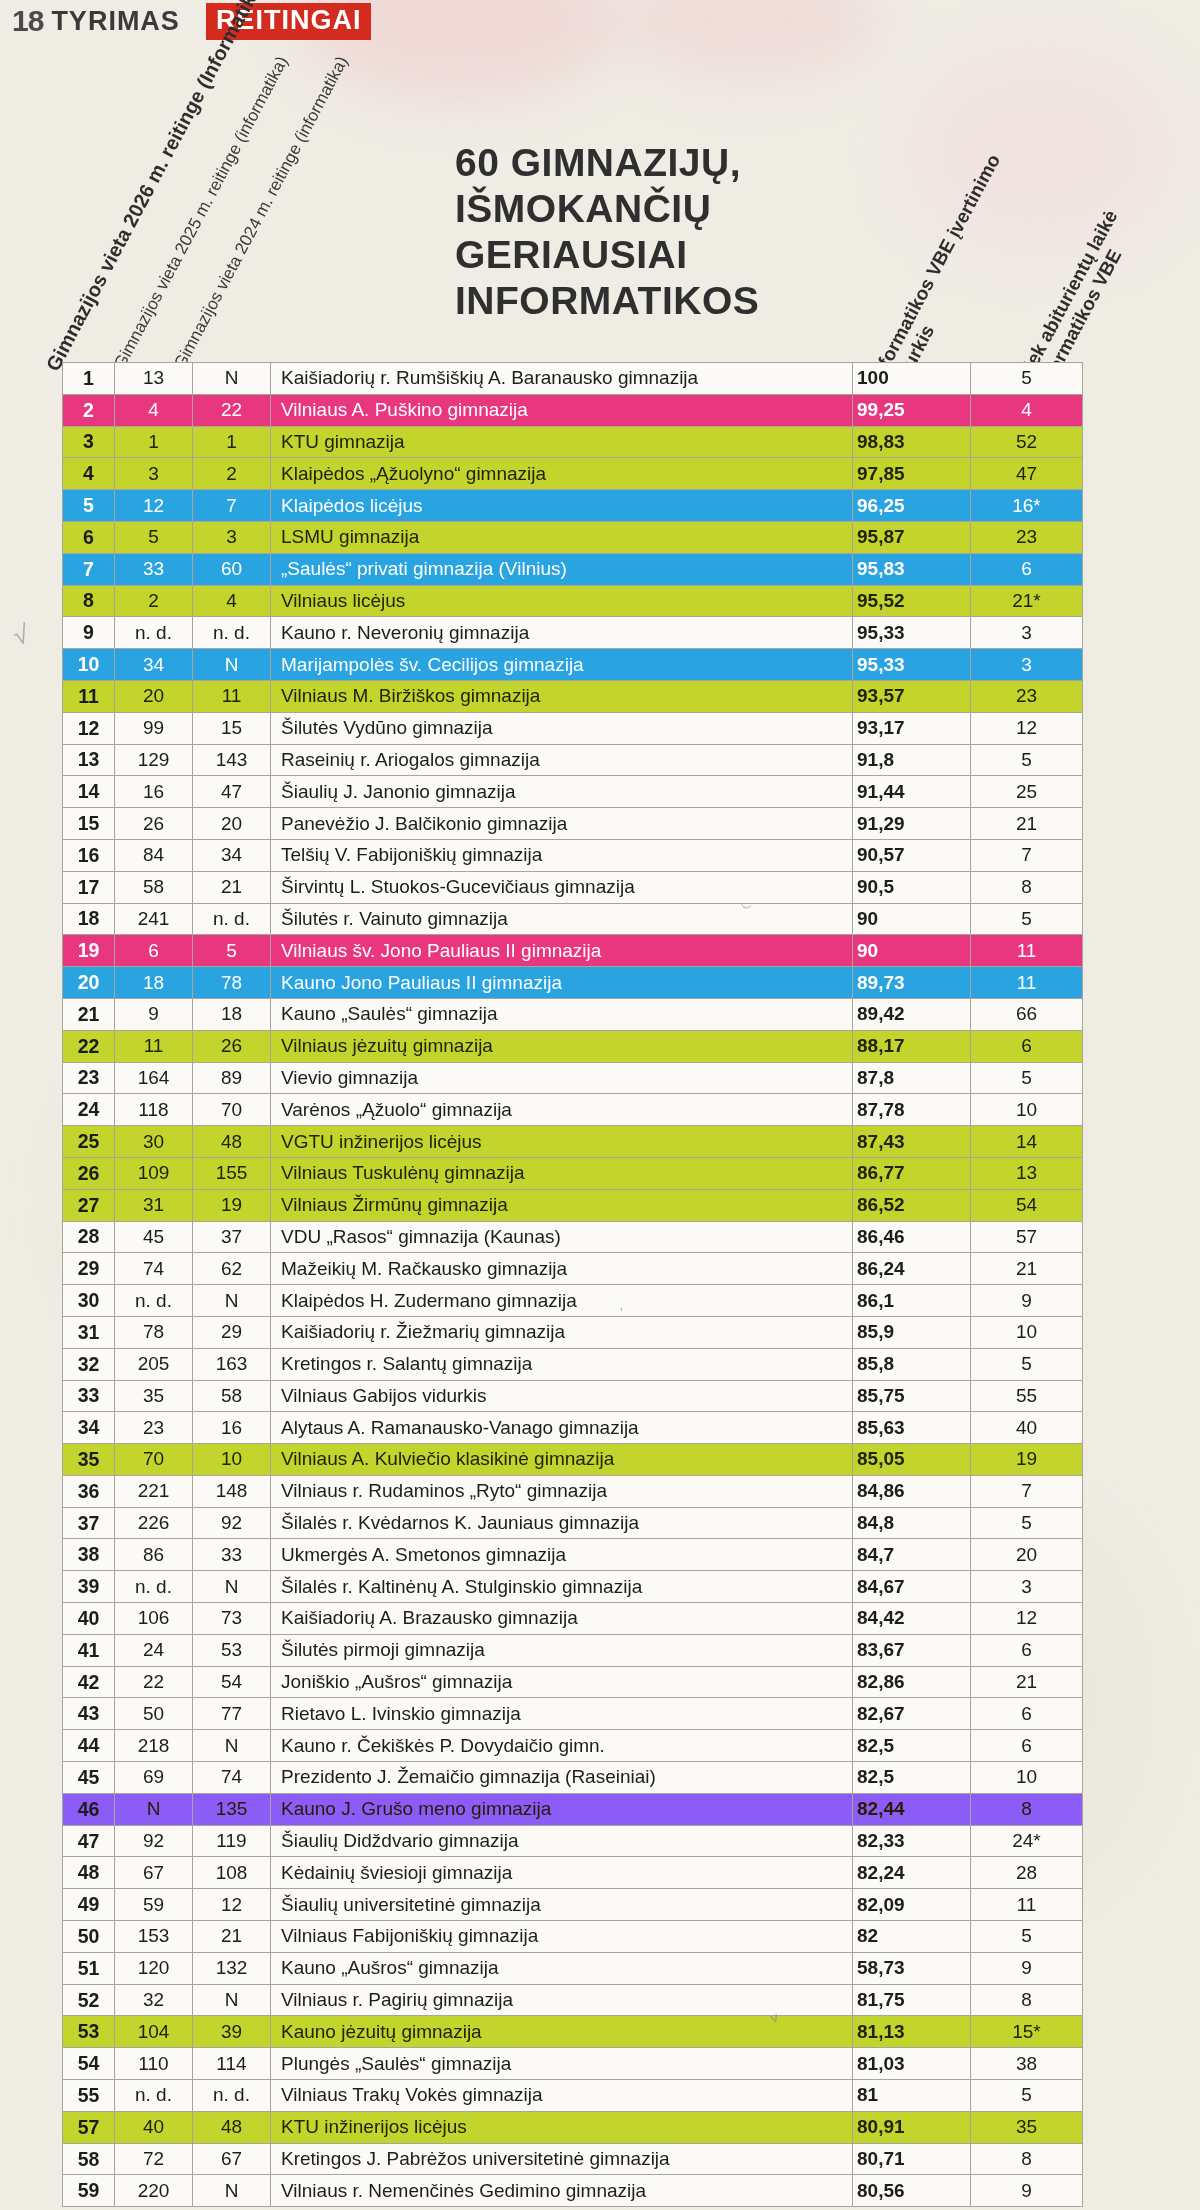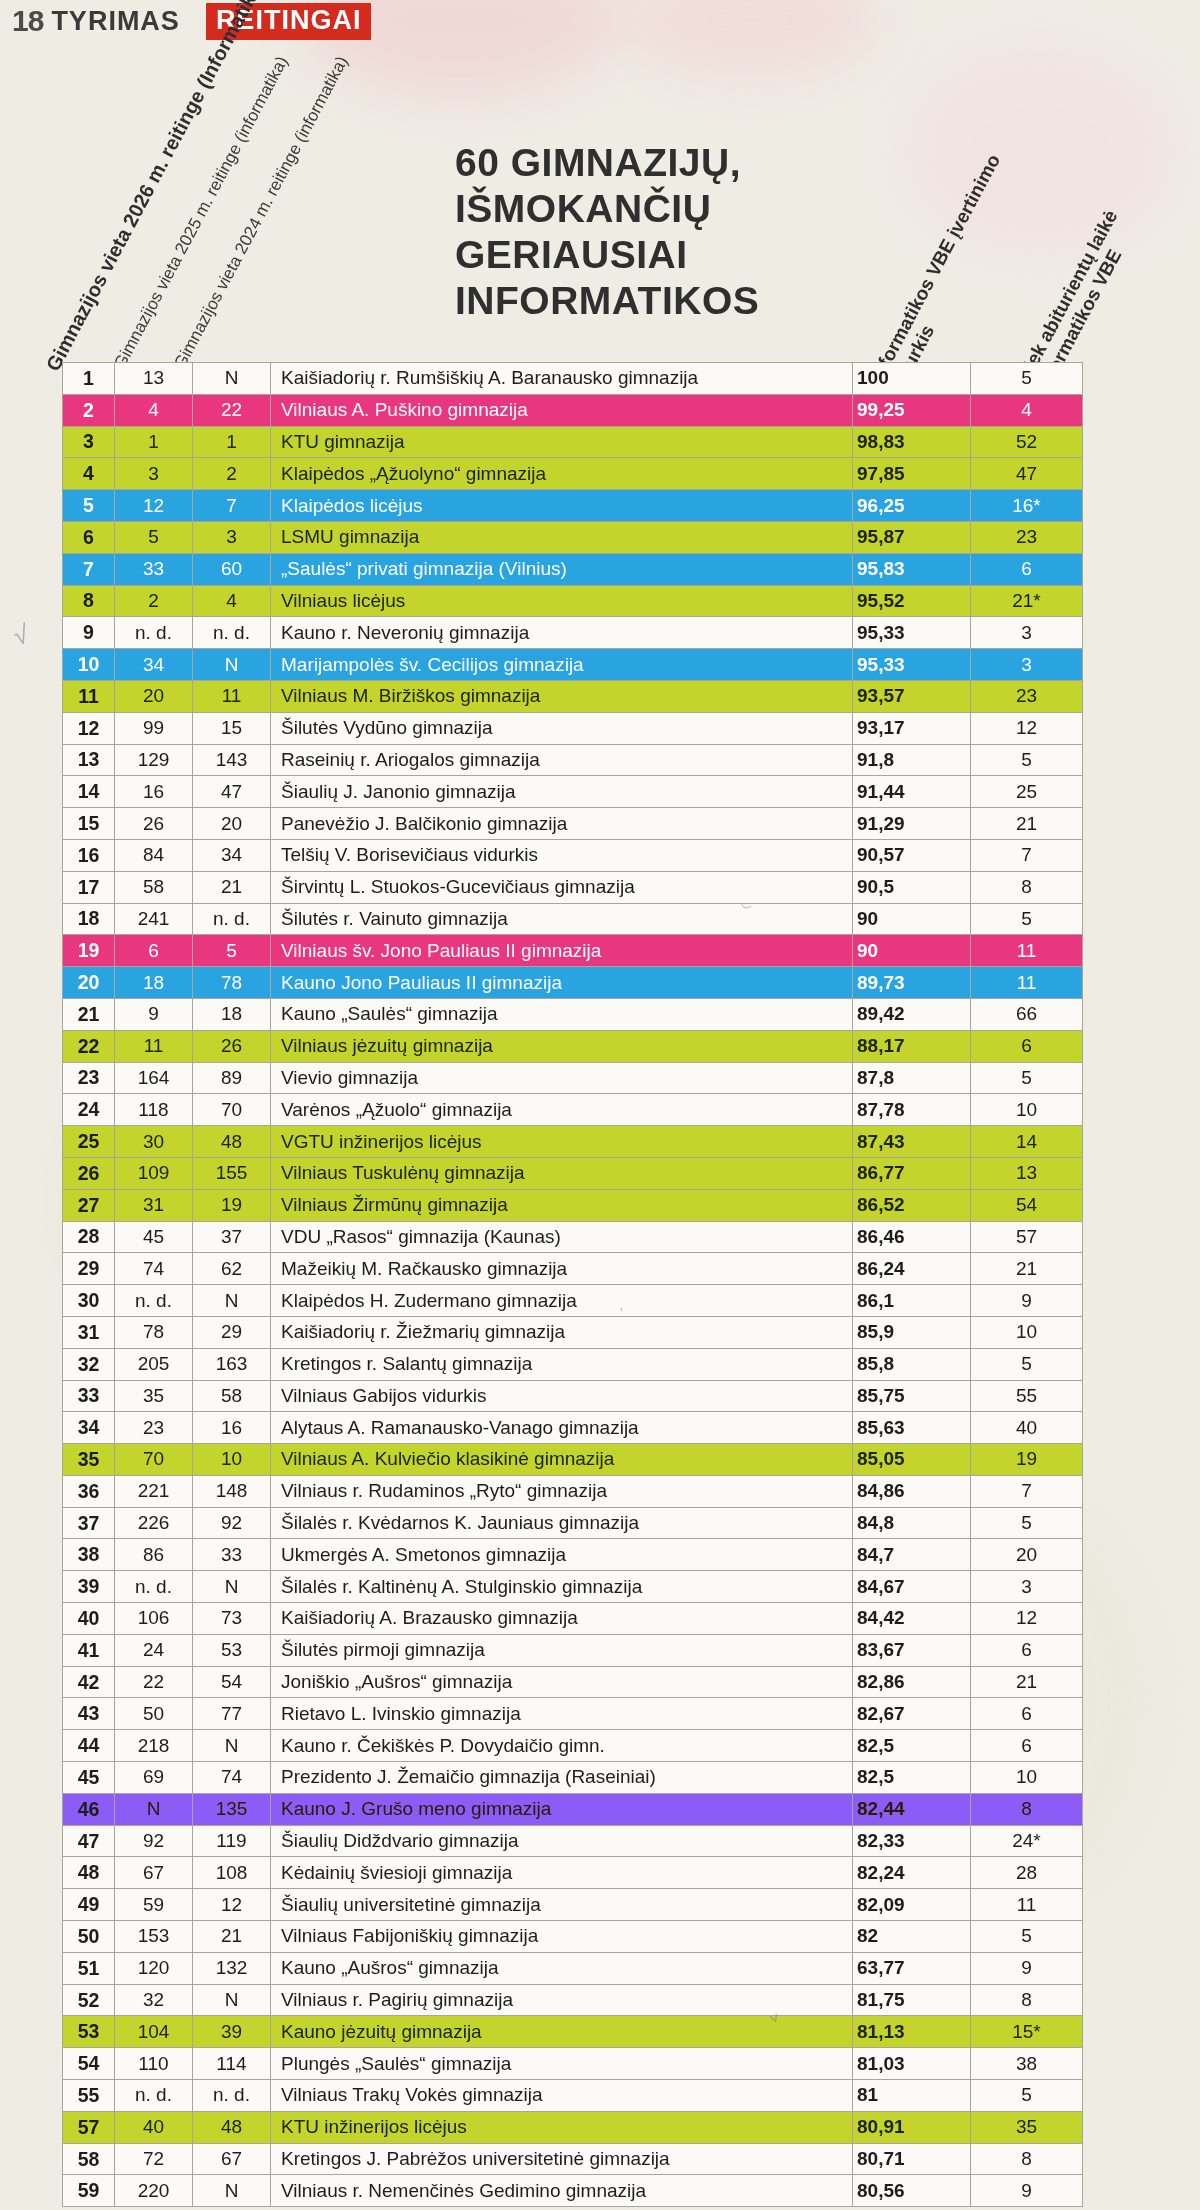--- a/index.html
+++ b/index.html
@@ -259,21 +259,21 @@
           <td class="y">26</td>
           <td class="y">20</td>
           <td class="name">Panevėžio J. Balčikonio gimnazija</td>
           <td class="score">91,29</td>
           <td class="cnt">21</td>
         </tr>
         <tr class="white">
           <td class="rank">16</td>
           <td class="y">84</td>
           <td class="y">34</td>
-          <td class="name">Telšių V. Borisevičiaus vidurkis</td>
+          <td class="name">Telšių V. Fabijoniškių gimnazija</td>
           <td class="score">90,57</td>
           <td class="cnt">7</td>
         </tr>
         <tr class="white">
           <td class="rank">17</td>
           <td class="y">58</td>
           <td class="y">21</td>
           <td class="name">Širvintų L. Stuokos-Gucevičiaus gimnazija</td>
           <td class="score">90,5</td>
           <td class="cnt">8</td>
@@ -540,21 +540,21 @@
           <td class="y">21</td>
           <td class="name">Vilniaus Fabijoniškių gimnazija</td>
           <td class="score">82</td>
           <td class="cnt">5</td>
         </tr>
         <tr class="white">
           <td class="rank">51</td>
           <td class="y">120</td>
           <td class="y">132</td>
           <td class="name">Kauno „Aušros“ gimnazija</td>
-          <td class="score">63,77</td>
+          <td class="score">58,73</td>
           <td class="cnt">9</td>
         </tr>
         <tr class="white">
           <td class="rank">52</td>
           <td class="y">32</td>
           <td class="y">N</td>
           <td class="name">Vilniaus r. Pagirių gimnazija</td>
           <td class="score">81,75</td>
           <td class="cnt">8</td>
         </tr>

